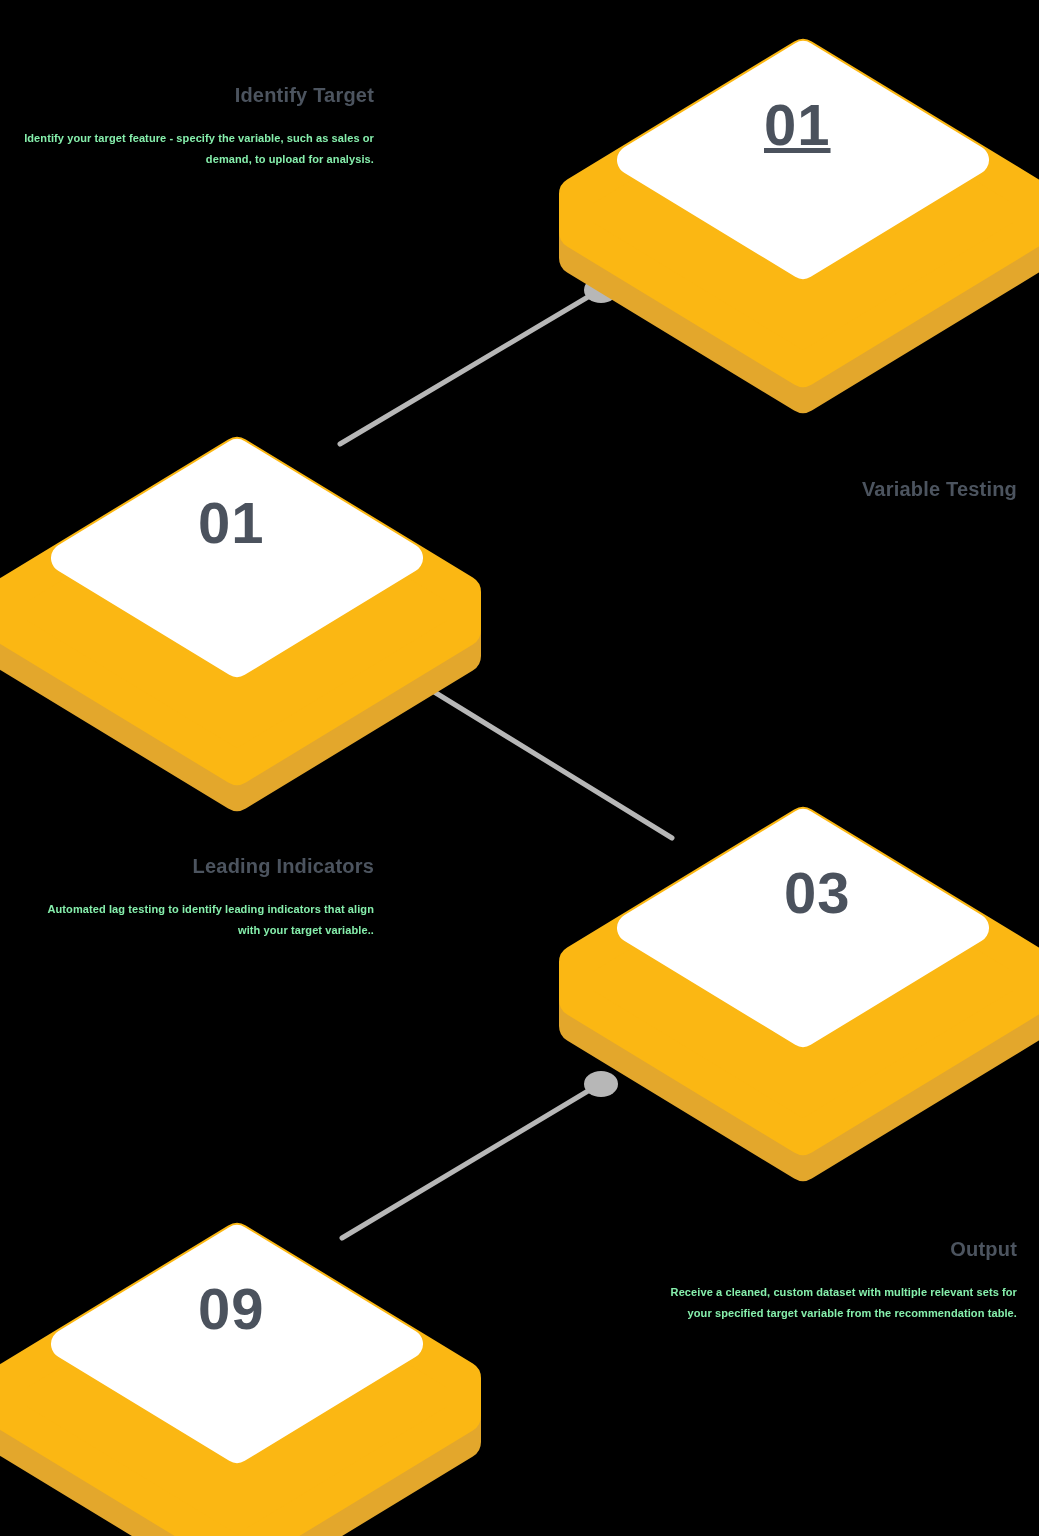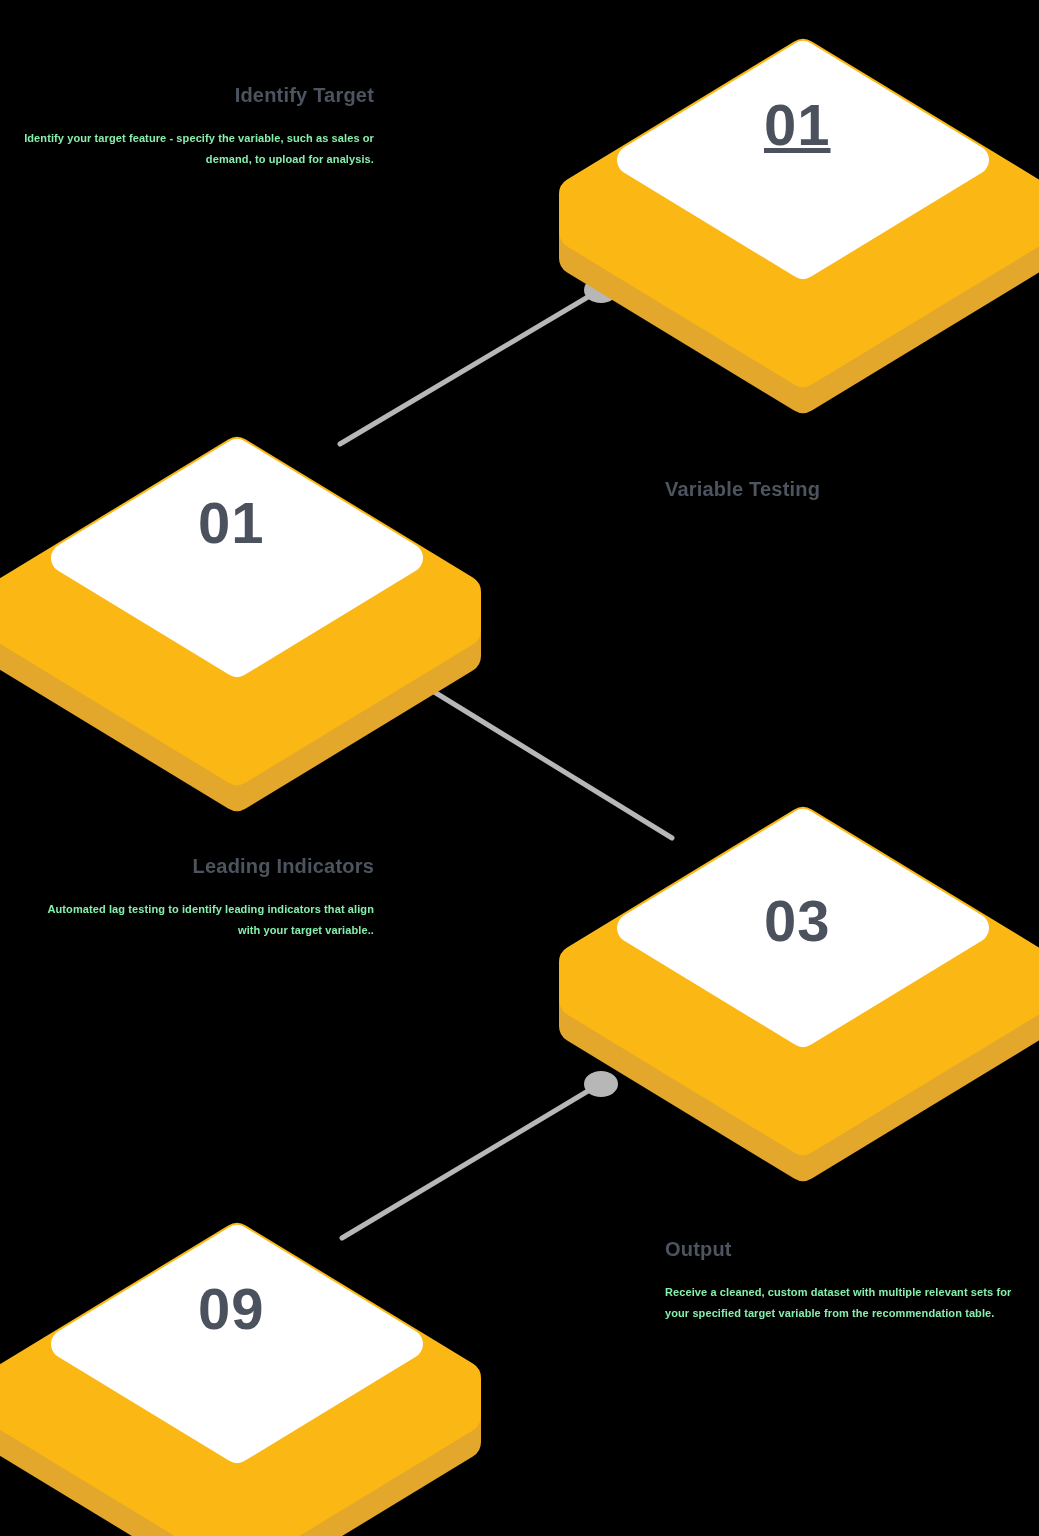--- a/index.html
+++ b/index.html
@@ -46,21 +46,21 @@
     white-space: nowrap;
     user-select: none;
   }
 
   
   .textblock {
     position: absolute;
     width: 350px;
   }
   .textblock.align-left  { text-align: right; }
-  .textblock.align-right { }
+  .textblock.align-right { text-align: right; }
 
   .tb-title {
     font-size: 20px;
     font-weight: 700;
     color: #4C545F;
     margin: 0 0 22px 0;
     letter-spacing: 0.2px;
     line-height: 1.1;
   }
   .tb-body {
@@ -114,21 +114,21 @@
     </svg>
     <div class="node-number" style="left:196px; top:95px;">01</div>
   </div>
 
   <div class="node" style="left:568px; top:764px;">
     <svg width="470" height="372" viewBox="0 0 470 372">
       <path d="M 235 78 L 462 216 L 462 262 L 235 400 L 8 262 L 8 216 Z" fill="#E3A72C" stroke="#E3A72C" stroke-width="34" stroke-linejoin="round"></path>
       <path d="M 235 60 L 462 198 L 462 236 L 235 374 L 8 236 L 8 198 Z" fill="#FBB713" stroke="#FBB713" stroke-width="34" stroke-linejoin="round"></path>
       <path d="M 235 60 L 406 164 L 235 268 L 64 164 Z" fill="#FFFFFF" stroke="#FFFFFF" stroke-width="30" stroke-linejoin="round"></path>
     </svg>
-    <div class="node-number" style="left:196px; top:95px;margin-top:28px;">03</div>
+    <div class="node-number" style="left:216px; top:95px;">03</div>
   </div>
 
   <div class="node" style="left:2px; top:1180px;">
     <svg width="470" height="372" viewBox="0 0 470 372">
       <path d="M 235 78 L 462 216 L 462 262 L 235 400 L 8 262 L 8 216 Z" fill="#E3A72C" stroke="#E3A72C" stroke-width="34" stroke-linejoin="round"></path>
       <path d="M 235 60 L 462 198 L 462 236 L 235 374 L 8 236 L 8 198 Z" fill="#FBB713" stroke="#FBB713" stroke-width="34" stroke-linejoin="round"></path>
       <path d="M 235 60 L 406 164 L 235 268 L 64 164 Z" fill="#FFFFFF" stroke="#FFFFFF" stroke-width="30" stroke-linejoin="round"></path>
     </svg>
     <div class="node-number" style="left:196px; top:95px;">09</div>
   </div>

